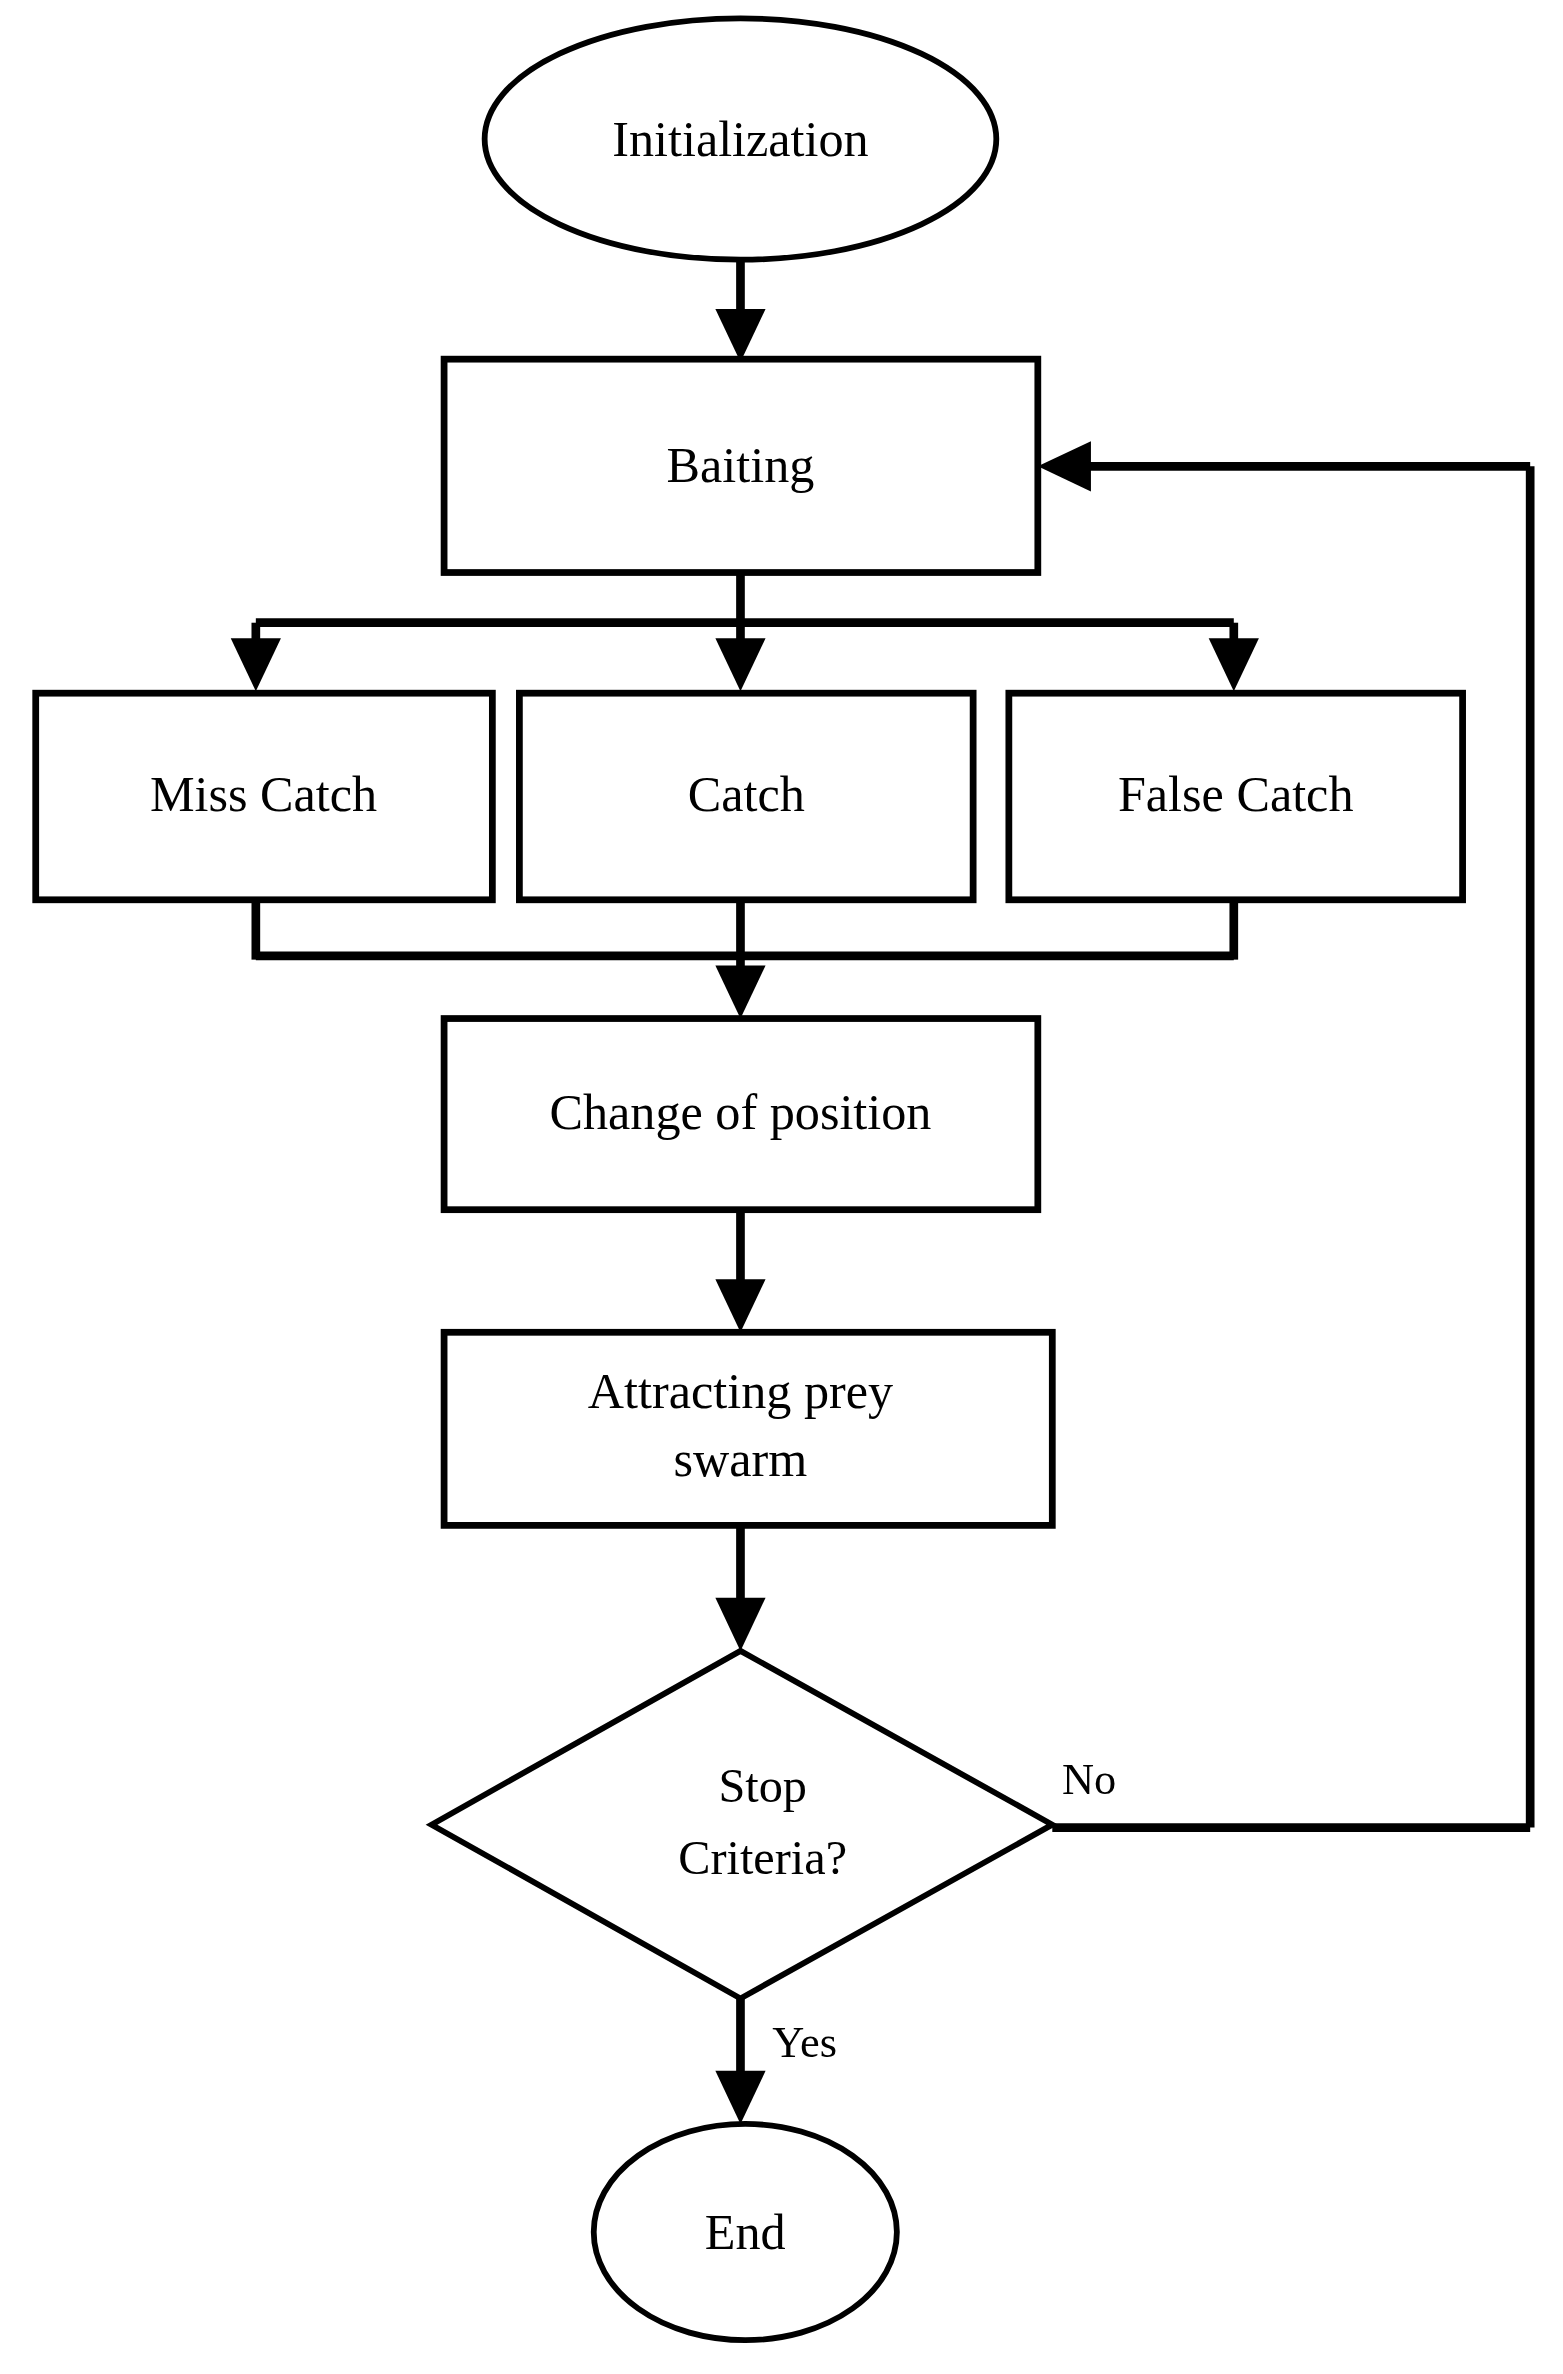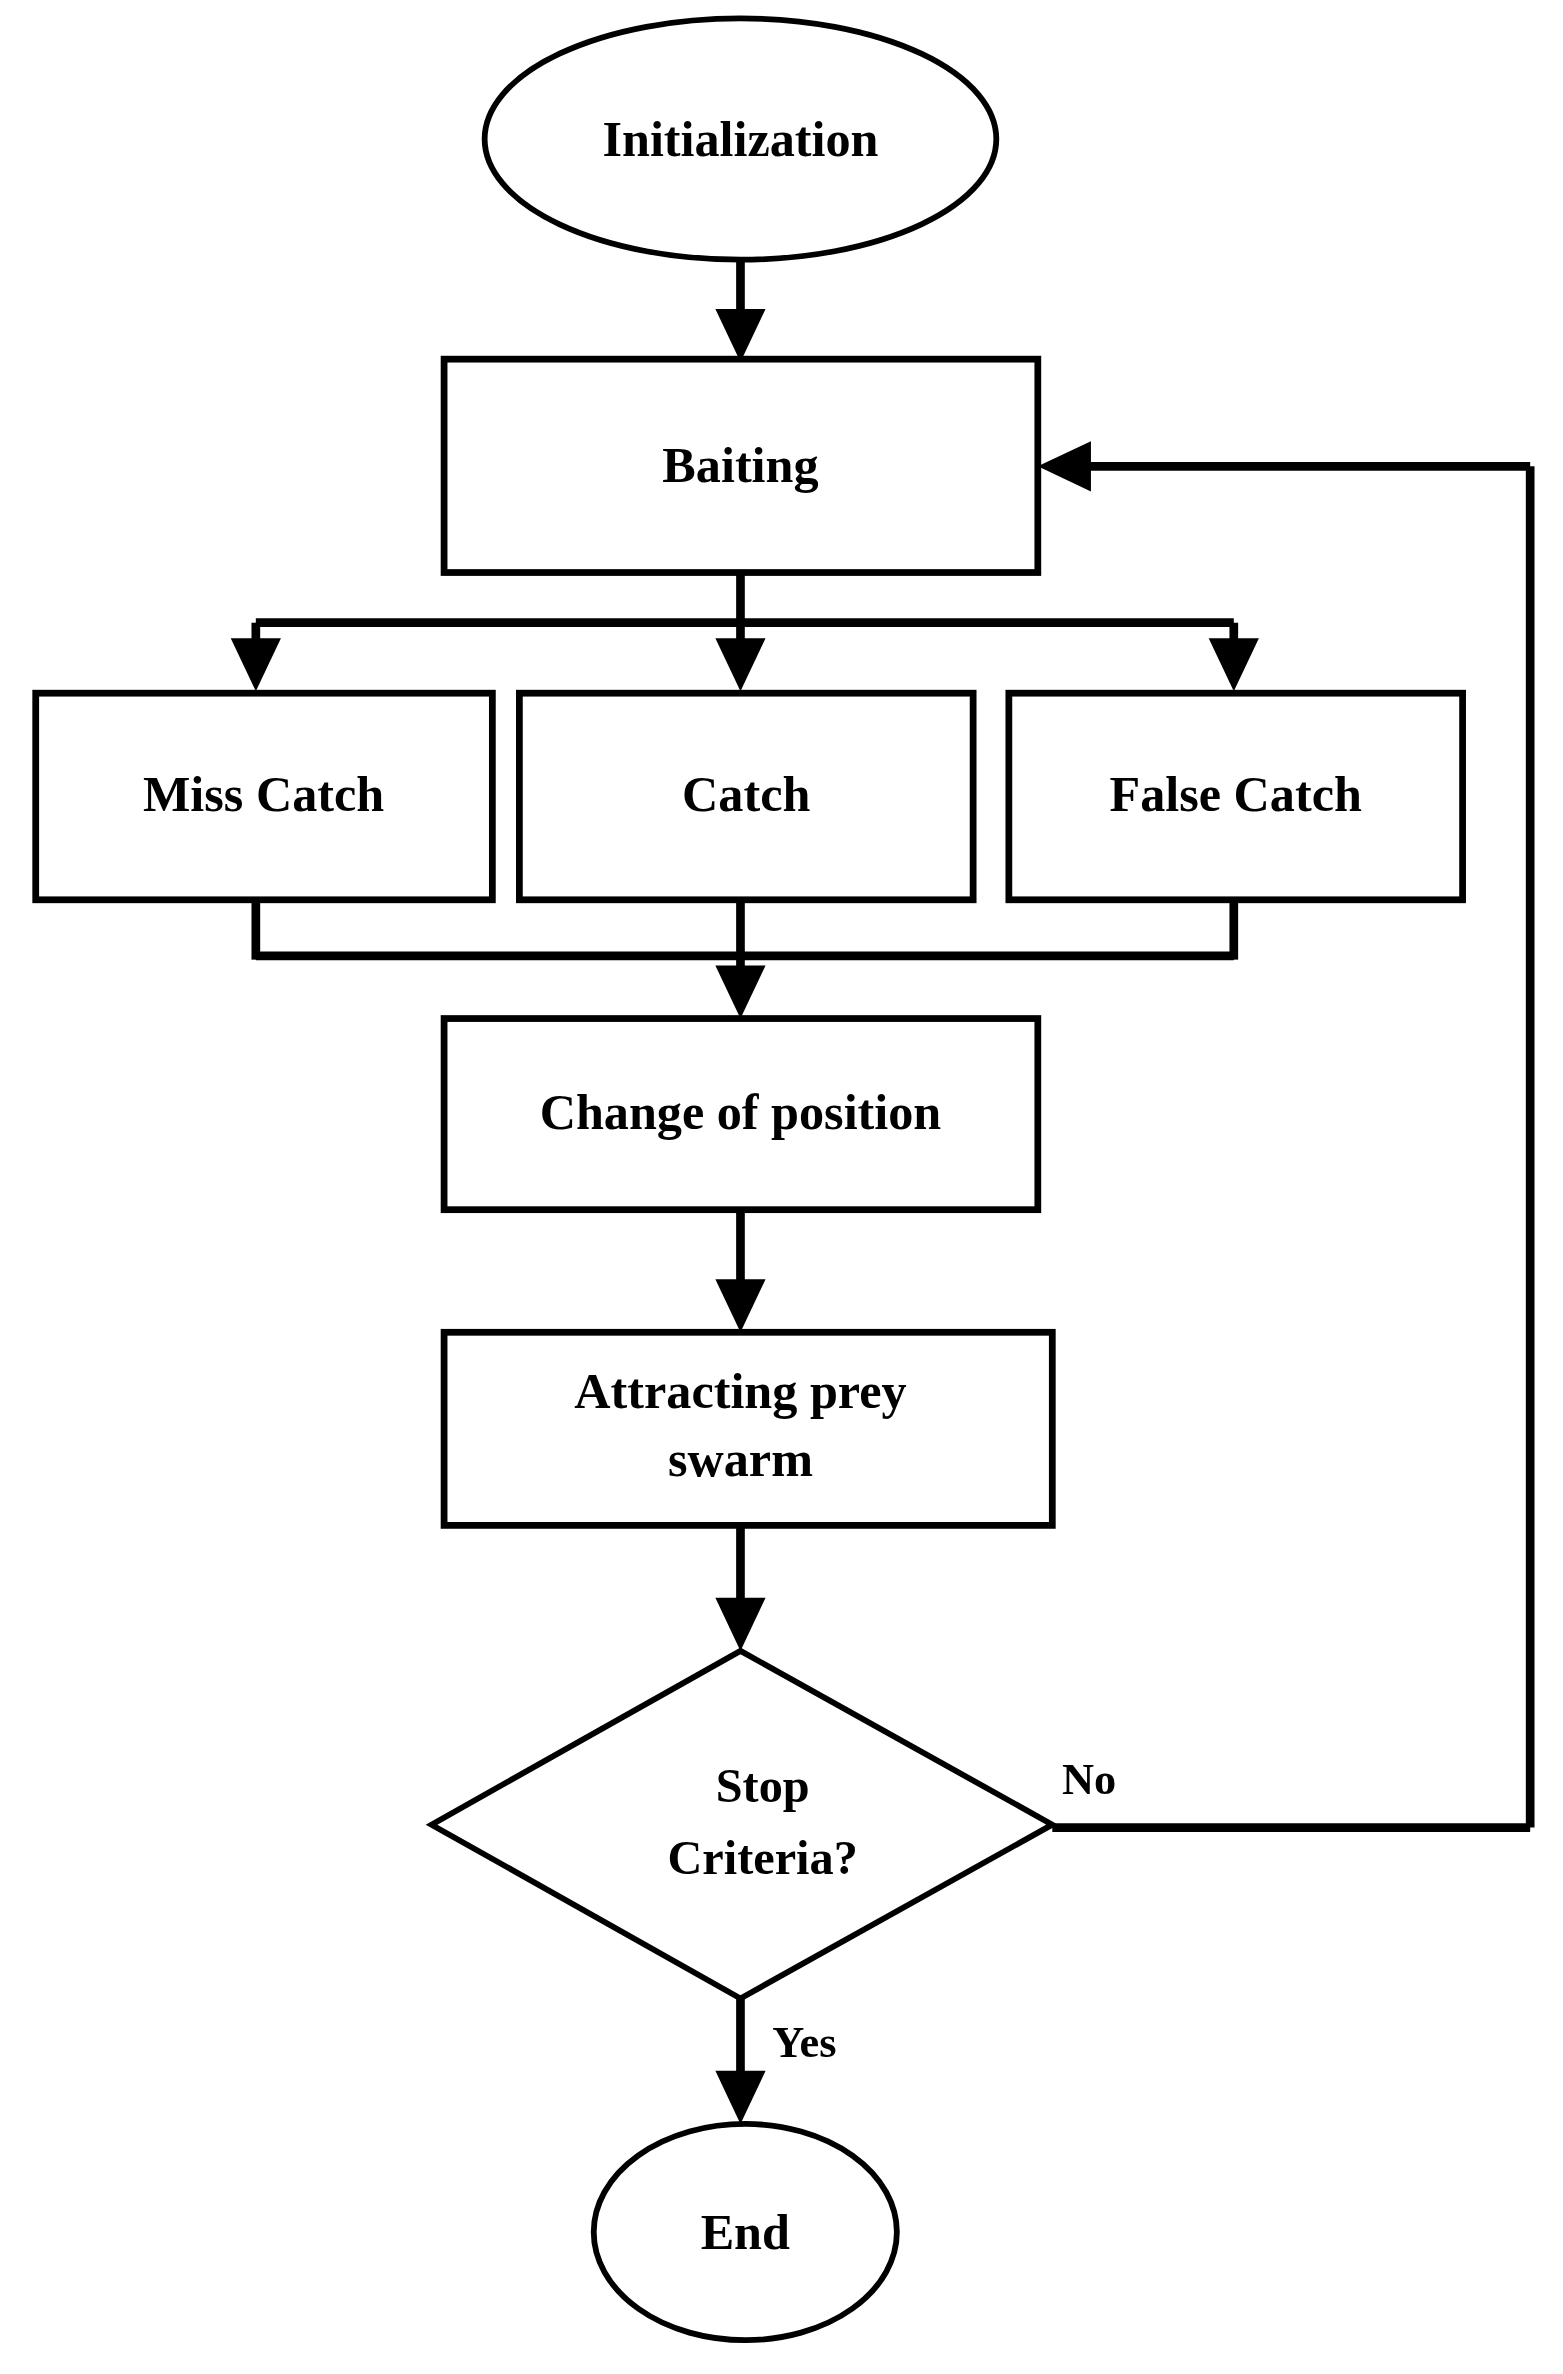--- a/index.html
+++ b/index.html
@@ -12,21 +12,20 @@
     width: 1563px;
     height: 2374px;
     font-family: "Liberation Serif", "DejaVu Serif", serif;
     overflow: hidden;
   }
   #flowchart-root {
     position: relative;
     width: 1563px;
     height: 2374px;
     background: #ffffff;
-    font-weight: bold;
   }
   svg.flow-svg {
     display: block;
     width: 1563px;
     height: 2374px;
   }
   .node-shape {
     fill: #ffffff;
     stroke: #000000;
     stroke-width: 7;

